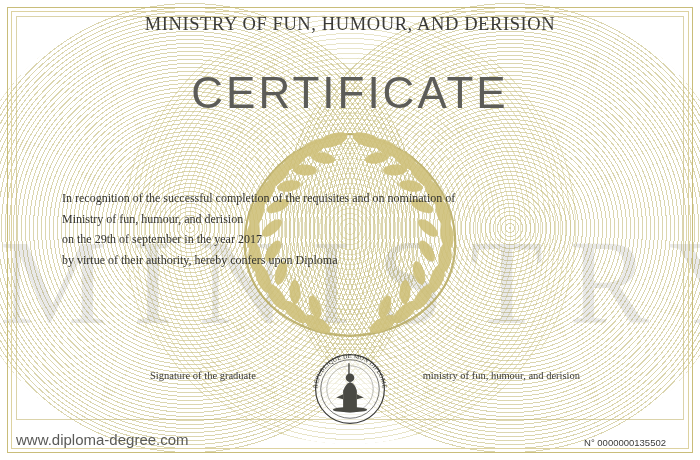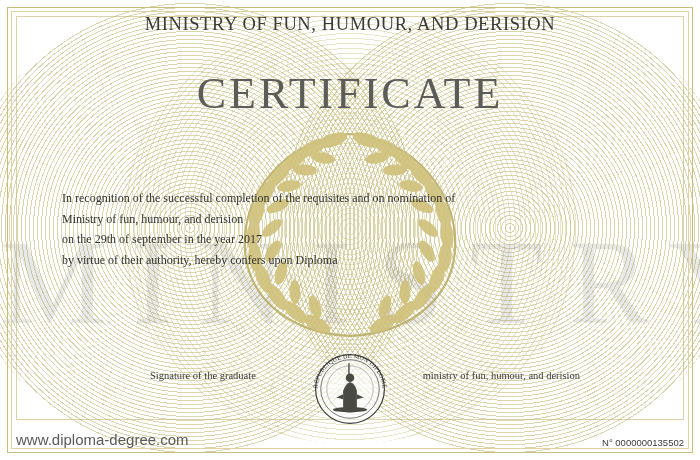--- a/index.html
+++ b/index.html
@@ -112,21 +112,21 @@
     font-family: "Liberation Serif", serif;
   }
   .cert-title {
     position: absolute;
     top: 68px;
     left: 0; right: 0;
     text-align: center;
     font-size: 44px;
     letter-spacing: 3px;
     color: #5c5c58;
-    font-family: Liberation Serif, serif;
+    font-family: Liberation Sans, sans-serif;
   }
 
   .body-block {
     position: absolute;
     left: 62px;
     top: 188px;
     width: 560px;
     font-size: 12px;
     line-height: 20.5px;
     color: #32322f;
@@ -170,21 +170,21 @@
   .footer-left {
     position: absolute;
     left: 16px;
     bottom: 12px;
     font-family: "Liberation Sans", sans-serif;
     font-size: 15px;
     color: #5a5a58;
   }
   .footer-right {
     position: absolute;
-    right: 16px;
+    right: 34px;
     bottom: 12px;
     font-family: "Liberation Sans", sans-serif;
     font-size: 9.5px;
     color: #3a3a38;
   }
 </style>
 </head>
 <body>
 
 <div id="page">

